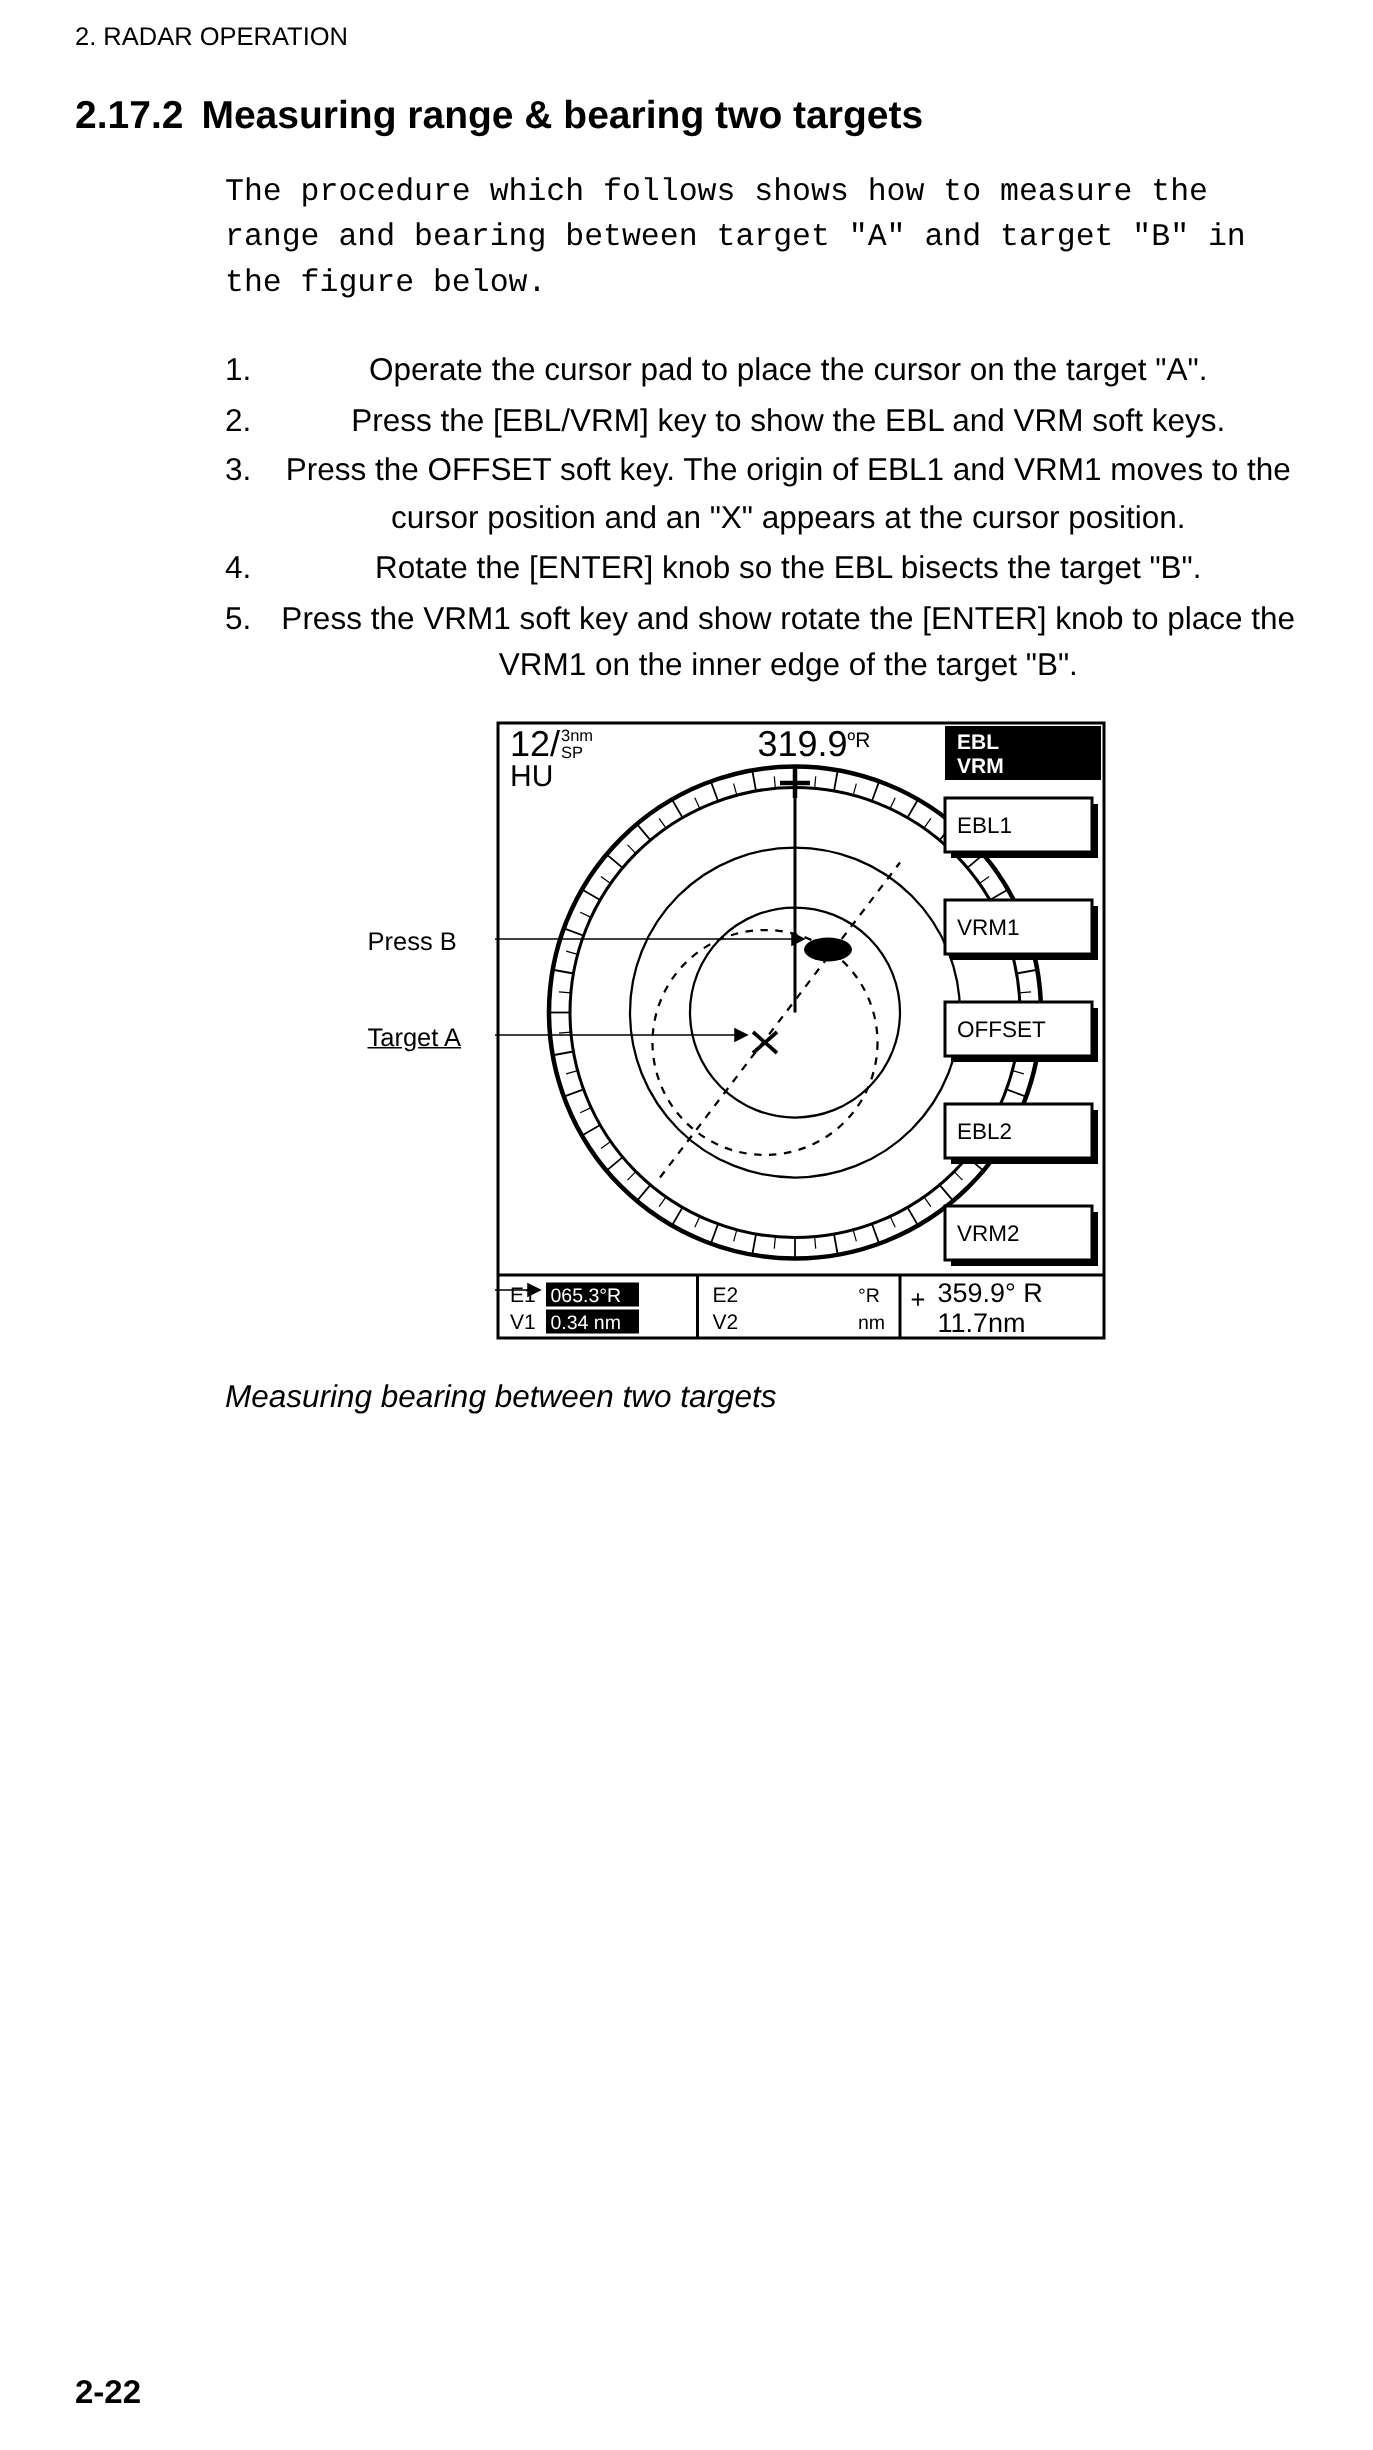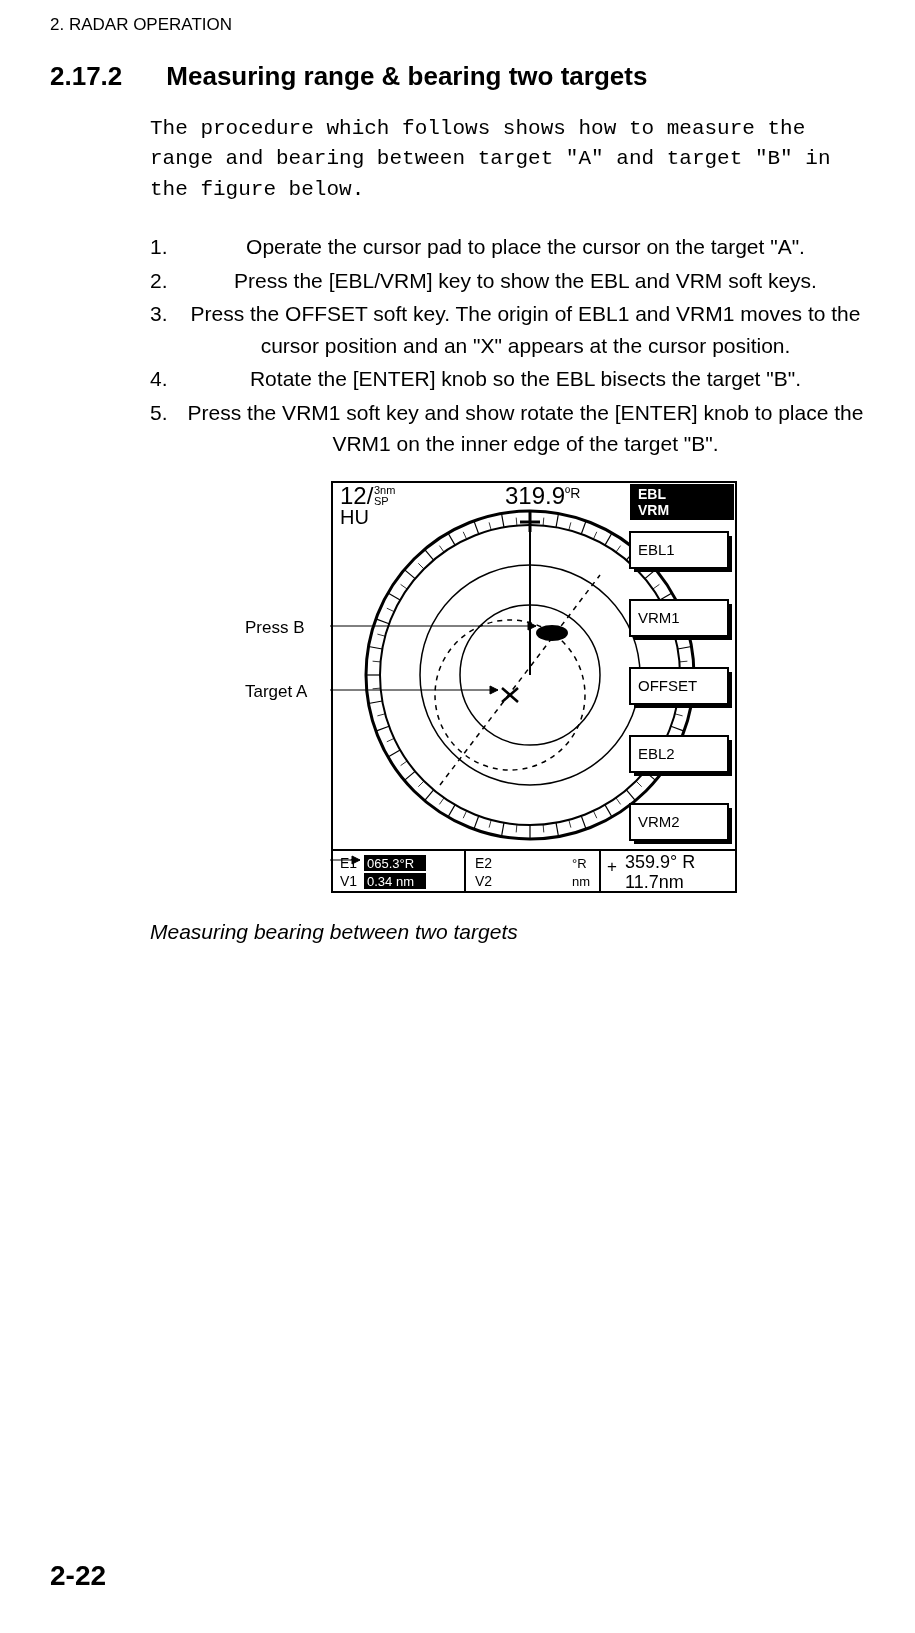--- a/index.html
+++ b/index.html
@@ -20,21 +20,21 @@
       font-size: 17px;
       margin-bottom: 26px;
     }
     .section-title {
       font-size: 26px;
       font-weight: bold;
       margin-bottom: 22px;
     }
     .section-number {
       display: inline-block;
-      margin-right: 44px;
+      margin-right: 12px;
     }
     .intro-para {
       font-size: 21px;
       margin-left: 100px;
       line-height: 1.45;
       margin-bottom: 26px;
       font-family: Liberation Mono, monospace;
     }
     .steps {
       font-size: 21px;
@@ -66,33 +66,33 @@
       position: absolute;
       top: 0;
       left: 110px;
     }
     .annot {
       position: absolute;
       font-size: 17px;
       line-height: 1.2;
     }
     .annot-targetB { top: 138px; left: 25px; }
-    .annot-targetA { top: 202px; left: 25px; }
+    .annot-targetA { top: 202px; left: 25px; text-decoration: underline; }
     .annot-bearing { top: 372px; left: -35px; width: 200px; }
     .caption {
       font-style: italic;
       font-size: 21px;
       margin-top: 10px;
       margin-left: 100px;
     }
     .page-num {
       position: absolute;
-      bottom: 41px;
+      bottom: 25px;
       left: 50px;
-      font-size: 28px;
+      font-size: 22px;
       font-weight: bold;
     }
   </style>
 </head>
 <body>
 
 <div class="running-header">2. RADAR OPERATION</div>
 
 <h2 class="section-title">
   <span class="section-number">2.17.2</span><span>Measuring range &amp; bearing two targets</span>

